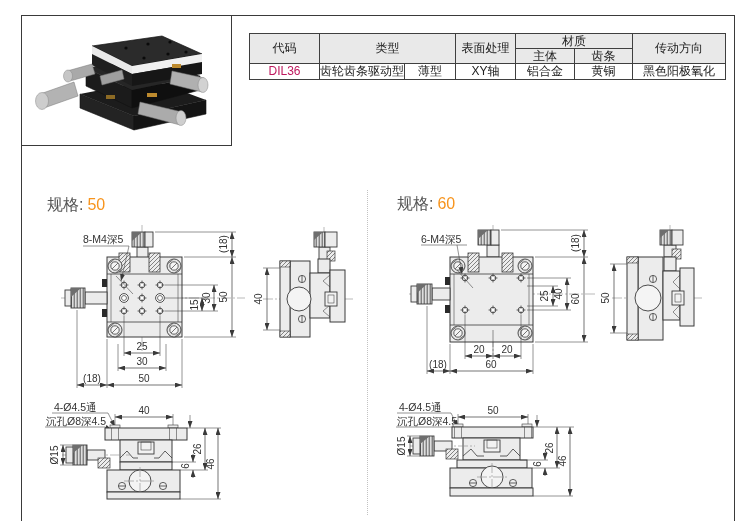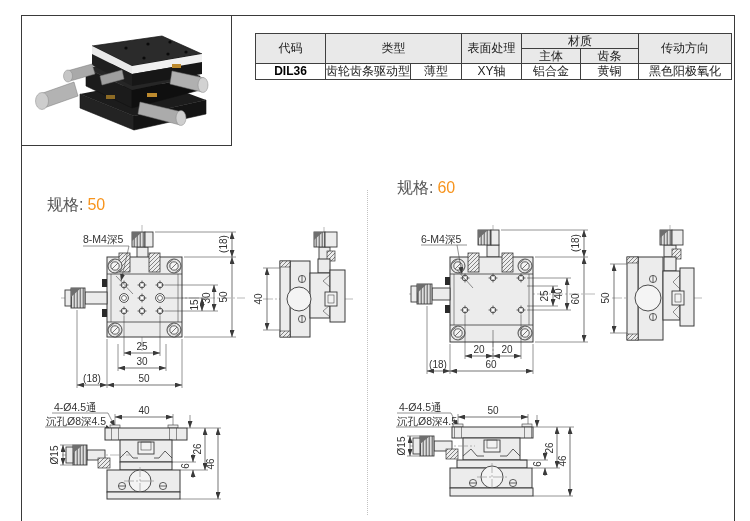--- a/index.html
+++ b/index.html
@@ -3,25 +3,25 @@
 <meta charset="utf-8">
 <style>
   html,body{margin:0;padding:0;background:#ffffff;}
   body{width:750px;height:521px;position:relative;font-family:"Liberation Sans","DejaVu Sans",sans-serif;color:#333;overflow:hidden;}
   .abs{position:absolute;}
   
   #page-frame{left:21px;top:15px;width:712px;height:506px;border-left:1.5px solid #3a3a3a;border-top:1.5px solid #3a3a3a;border-right:1.5px solid #3a3a3a;}
   
   #photo-box{left:21px;top:15px;width:211px;height:131px;border:1.5px solid #3a3a3a;box-sizing:border-box;background:#fff;}
   
-  #spec-table{left:255px;top:33px;border-collapse:collapse;table-layout:fixed;}
+  #spec-table{left:249px;top:33px;border-collapse:collapse;table-layout:fixed;}
   #spec-table td,#spec-table th{border:1px solid #3f3f3f;font-size:12px;font-weight:normal;text-align:center;padding:0;line-height:13px;white-space:nowrap;overflow:hidden;color:#222;}
   #spec-table th{background:#e9e9e9;height:14px;}
   #spec-table td{height:15px;background:#fff;}
-  #spec-table .code{color:#000000;font-weight:bold;}
+  #spec-table .code{color:#be185d;font-weight:normal;}
   
   .sec-head{font-size:16px;color:#555;}
   .sec-head .val{color:#f7941d;padding-left:4px;}
   
   #col-divider{left:367px;top:190px;height:325px;width:0;border-left:1px dotted #c2c2c2;}
   
   svg{overflow:visible;}
   svg text{font-family:"Liberation Sans","DejaVu Sans",sans-serif;fill:#333;}
   .dt{font-size:10px;}
   .lbl{font-size:10.5px;}
@@ -342,21 +342,21 @@
     <line class="dim" x1="153" y1="80" x2="153" y2="72" marker-end="url(#me)"></line>
     <text class="dt" transform="translate(149,68) rotate(-90)" text-anchor="middle">6</text>
     <line class="dim" x1="165" y1="30" x2="165" y2="72" marker-start="url(#ms)" marker-end="url(#me)"></line>
     <text class="dt" transform="translate(161,51) rotate(-90)" text-anchor="middle">26</text>
     <line class="ext" x1="140" y1="101" x2="181" y2="101"></line>
     <line class="dim" x1="178" y1="30" x2="178" y2="101" marker-start="url(#ms)" marker-end="url(#me)"></line>
     <text class="dt" transform="translate(174,66) rotate(-90)" text-anchor="middle">46</text>
   </g>
 </svg>
 
-<div class="abs sec-head" style="left:397px;top:178px">
+<div class="abs sec-head" style="left:397px;top:194px">
   <span>规格:</span><span class="val">60</span>
 </div>
 
 <svg class="abs" style="left:405px;top:213px" width="215" height="190" viewBox="0 0 215 190">
   <g>
     <line class="cl" x1="4" y1="81" x2="192" y2="81"></line>
     <line class="cl" x1="88" y1="12" x2="88" y2="142"></line>
   </g>
   <g>
     <rect x="82" y="32" width="12" height="12" fill="#ececec" stroke="#3a3a3a" stroke-width="0.9"></rect>

